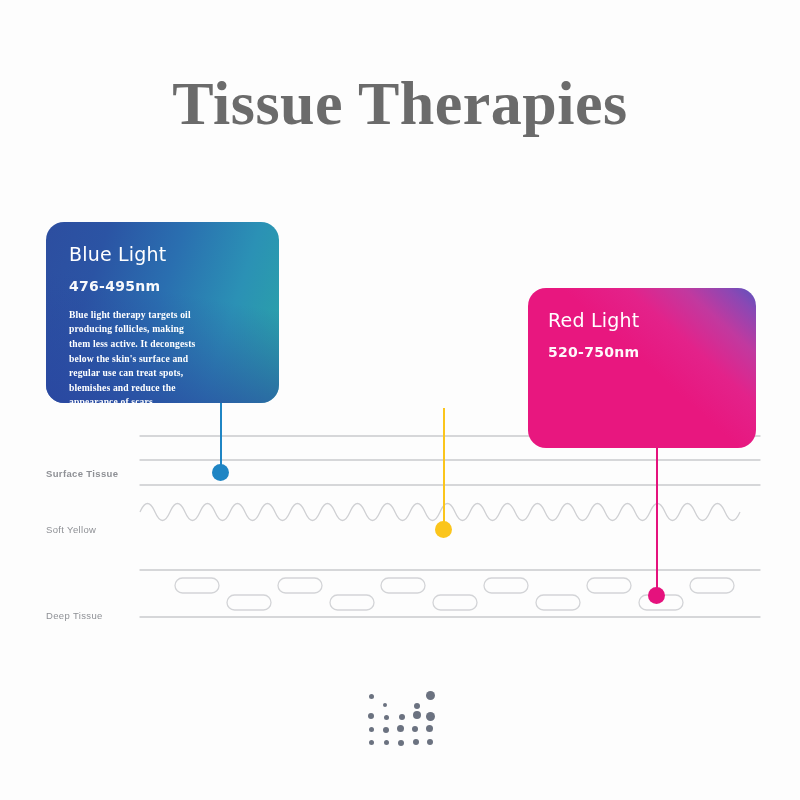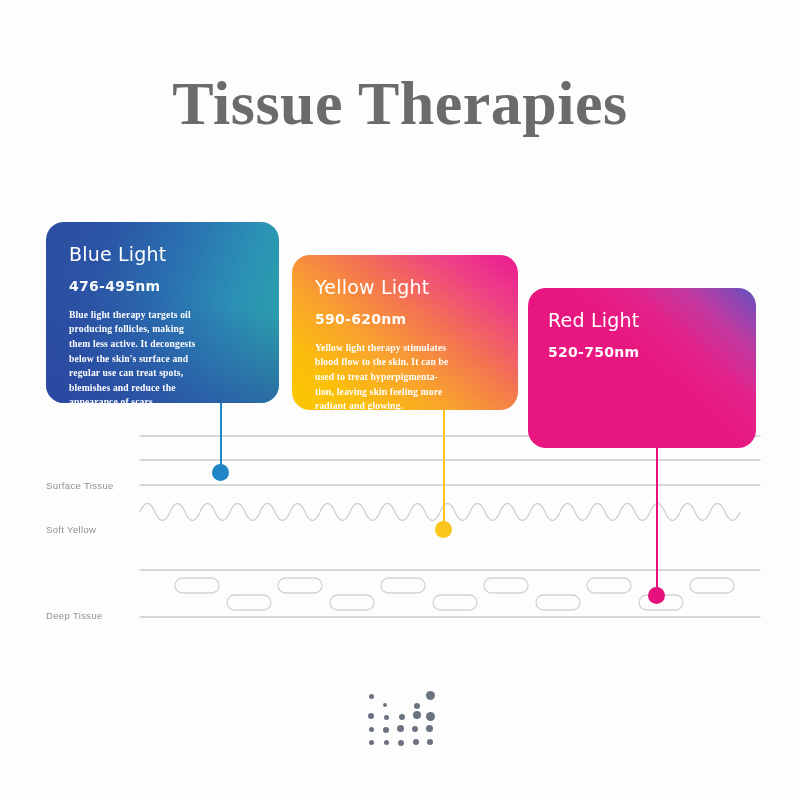--- a/index.html
+++ b/index.html
@@ -47,21 +47,21 @@
   }
 
   .tissue-label {
     position: absolute;
     font-family: "Liberation Sans", sans-serif;
     font-size: 9.5px;
     letter-spacing: 0.35px;
     color: #8e9095;
     white-space: nowrap;
   }
-  #lbl-surface { left: 46px; top: 480px; }
+  #lbl-surface { left: 46px; top: 468px; font-weight: bold; }
   #lbl-soft    { left: 46px; top: 524px; }
   #lbl-deep    { left: 46px; top: 590px; margin-top: 20px; }
 
   
   .card {
     position: absolute;
     border-radius: 18px;
     box-sizing: border-box;
     padding: 22px 22px 18px 23px;
     color: #ffffff;
@@ -240,29 +240,20 @@
     <div class="card-nm">476-495nm</div>
     <div class="card-body">Blue light therapy targets oil
 producing follicles, making
 them less active. It decongests
 below the skin's surface and
 regular use can treat spots,
 blemishes and reduce the
 appearance of scars.</div>
   </div>
 
-  <div class="card" id="card-yellow">
-    <div class="card-title">Yellow Light</div>
-    <div class="card-nm">590-620nm</div>
-    <div class="card-body">Yellow light therapy stimulates
-blood flow to the skin. It can be
-used to treat hyperpigmenta-
-tion, leaving skin feeling more
-radiant and glowing.</div>
-  </div>
 
   <div class="card" id="card-red">
     <div class="card-title">Red Light</div>
     <div class="card-nm">520-750nm</div>
   </div>
 
   <div id="dot-motif">
     <span class="md" style="left:4px;  top:4px;  width:5px;  height:5px;"></span>
     <span class="md" style="left:18px; top:13px; width:4px;  height:4px;"></span>
     <span class="md" style="left:49px; top:13px; width:6px;  height:6px;"></span>

